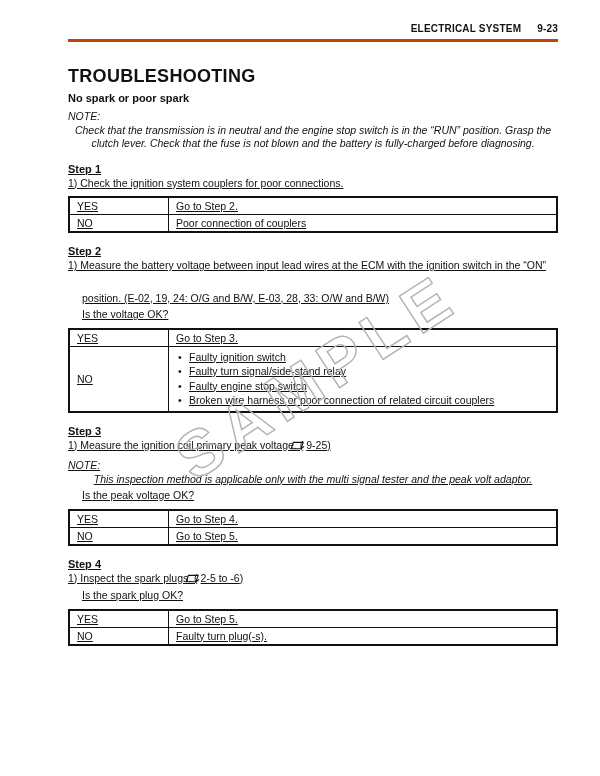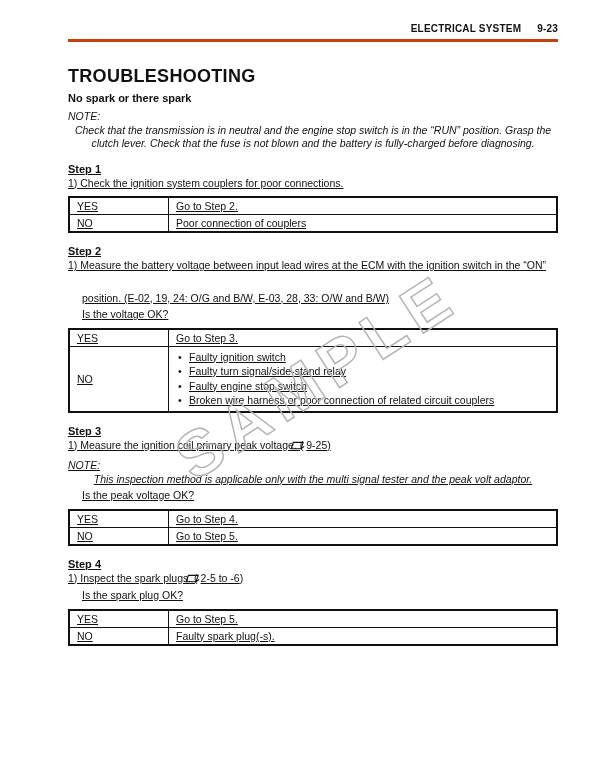--- a/index.html
+++ b/index.html
@@ -79,21 +79,21 @@
 
   <div class="watermark">SAMPLE</div>
 
   <div class="content">
 
     <div class="header">
       <span>ELECTRICAL SYSTEM</span><span class="pageno">9-23</span>
     </div>
 
     <div class="title">TROUBLESHOOTING</div>
-    <div class="subtitle">No spark or there spark</div>
+    <div class="subtitle">No spark or poor spark</div>
 
     <div class="note-label">NOTE:</div>
     <div class="note-line">Check that the transmission is in neutral and the engine stop switch is in the “RUN” position. Grasp the</div>
     <div class="note-line">clutch lever. Check that the fuse is not blown and the battery is fully-charged before diagnosing.</div>
 
     <div class="step">
       <div class="step-label">Step 1</div>
       <div class="line hang">1) Check the ignition system couplers for poor connections.</div>
       <table class="result">
         <tbody>
@@ -166,20 +166,20 @@
             </svg></span><span>2-5 to -6</span><span>)</span></div>
       <div class="line indent question">Is the spark plug OK?</div>
       <table class="result">
         <tbody>
             <tr>
           <td class="key">YES</td>
           <td>Go to Step 5.</td>
         </tr>
         <tr>
           <td class="key">NO</td>
-          <td>Faulty spark plug(-s).</td>
+          <td>Faulty turn plug(-s).</td>
         </tr>
       </tbody>
         </table>
     </div>
 
   </div>
 </div>
 
 </body></html>

